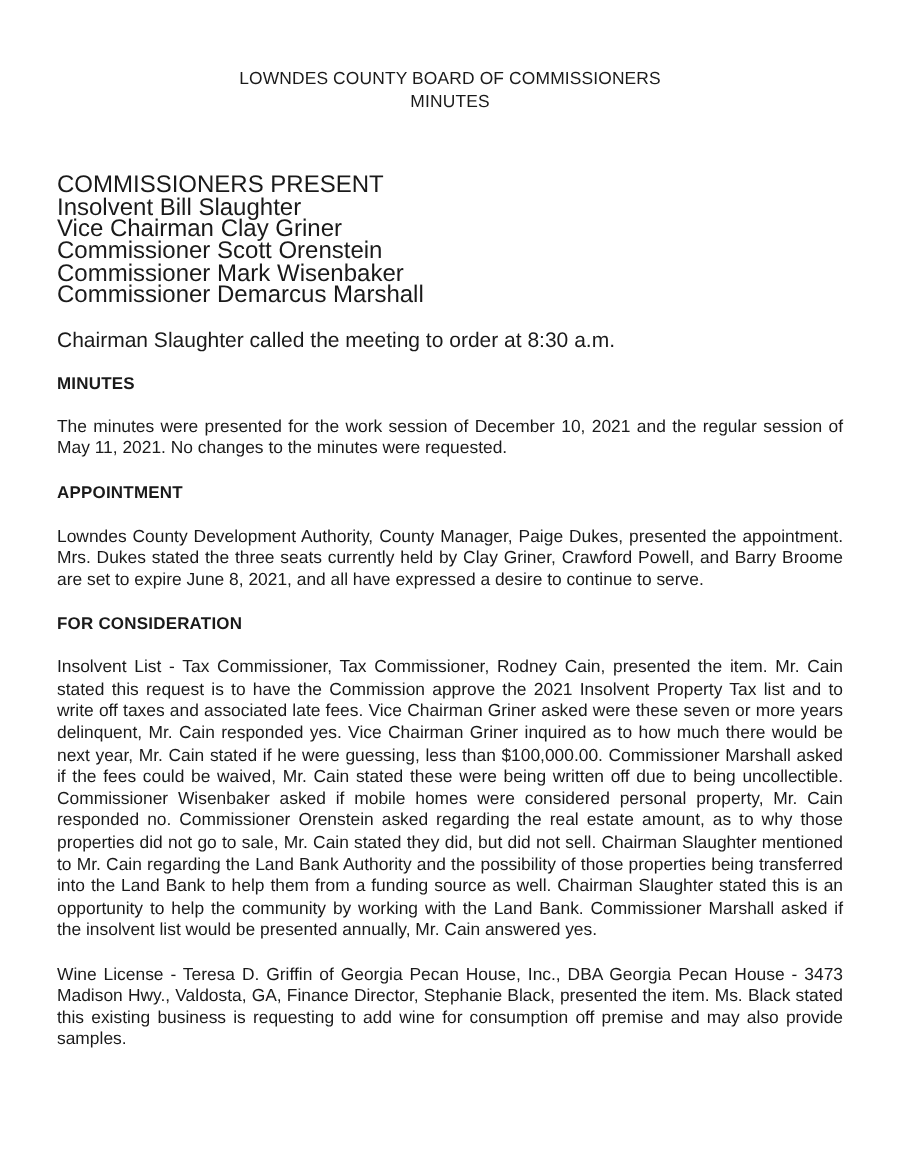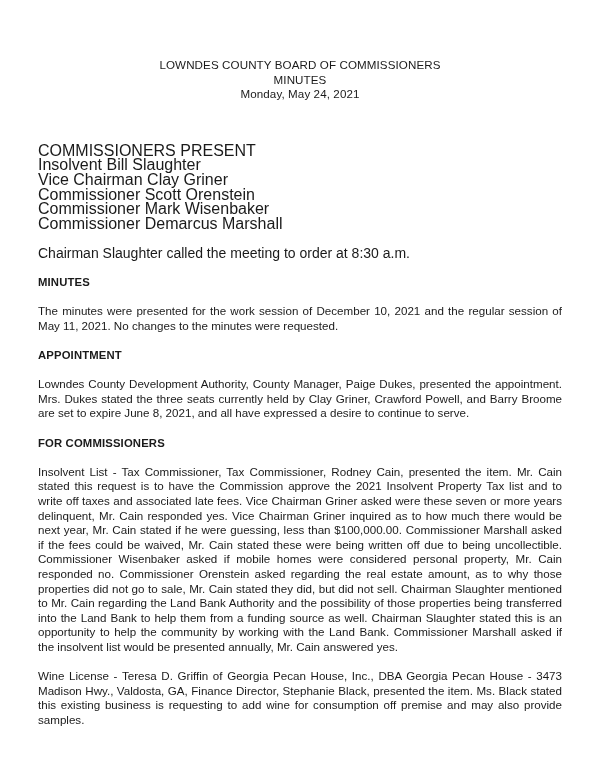--- a/index.html
+++ b/index.html
@@ -13,21 +13,21 @@
     font-family: "Liberation Sans", sans-serif;
     color: #1a1a1a;
     -webkit-font-smoothing: antialiased;
   }
   .page {
     position: relative;
     width: 600px;
     height: 777px;
     background: #ffffff;
     box-sizing: border-box;
-    padding: 12px 38px;
+    padding: 0 38px;
   }
   .title-block {
     padding-top: 46px;
     text-align: center;
   }
   .title-line {
     font-size: 11.6px;
     line-height: 14.6px;
     font-weight: normal;
     letter-spacing: 0.1px;
@@ -65,39 +65,38 @@
   }
 </style>
 </head>
 <body>
 
 <div class="page">
 
   <div class="title-block">
     <div class="title-line">LOWNDES COUNTY BOARD OF COMMISSIONERS</div>
     <div class="title-line">MINUTES</div>
-    <div class="title-line">Monday, May 24, 2021</div>
   </div>
 
   <div class="attendance">
     <div class="att-line">COMMISSIONERS PRESENT</div>
     <div class="att-line">Insolvent Bill Slaughter</div>
     <div class="att-line">Vice Chairman Clay Griner</div>
     <div class="att-line">Commissioner Scott Orenstein</div>
     <div class="att-line">Commissioner Mark Wisenbaker</div>
     <div class="att-line">Commissioner Demarcus Marshall</div>
   </div>
 
   <div class="call-to-order">Chairman Slaughter called the meeting to order at 8:30 a.m.</div>
 
   <div class="section-heading">MINUTES</div>
   <div class="para">The minutes were presented for the work session of December 10, 2021 and the regular session of May 11, 2021.  No changes to the minutes were requested.</div>
 
   <div class="section-heading">APPOINTMENT</div>
   <div class="para"><b>Lowndes County Development Authority,</b><span> County Manager, Paige Dukes, presented the appointment.  Mrs. Dukes stated the three seats currently held by Clay Griner, Crawford Powell, and Barry Broome are set to expire June 8, 2021, and all have expressed a desire to continue to serve.</span></div>
 
-  <div class="section-heading">FOR COMMISSIONERS</div>
+  <div class="section-heading">FOR CONSIDERATION</div>
 
   <div class="para"><b>Insolvent List - Tax Commissioner,</b><span> Tax Commissioner, Rodney Cain, presented the item.  Mr. Cain stated this request is to have the Commission approve the 2021 Insolvent Property Tax list and to write off taxes and associated late fees.  Vice Chairman Griner asked were these seven or more years delinquent, Mr. Cain responded yes. Vice Chairman Griner inquired as to how much there would be next year, Mr. Cain stated if he were guessing, less than $100,000.00.  Commissioner Marshall asked if the fees could be waived, Mr. Cain stated these were being written off due to being uncollectible.  Commissioner Wisenbaker asked if mobile homes were considered personal property, Mr. Cain responded no.  Commissioner Orenstein asked regarding the real estate amount, as to why those properties did not go to sale, Mr. Cain stated they did, but did not sell.  Chairman Slaughter mentioned to Mr. Cain regarding the Land Bank Authority and the possibility of those properties being transferred into the Land Bank to help them from a funding source as well.  Chairman Slaughter stated this is an opportunity to help the community by working with the Land Bank. Commissioner Marshall asked if the insolvent list would be presented annually, Mr. Cain answered yes.</span></div>
 
   <div class="para"><b>Wine License - Teresa D. Griffin of Georgia Pecan House, Inc., DBA Georgia Pecan House - 3473 Madison Hwy., Valdosta,</b><span> GA, Finance Director, Stephanie Black, presented the item.  Ms. Black stated this existing business is requesting to add wine for consumption off premise and may also provide samples.</span></div>
 
 </div>
 
 </body></html>

